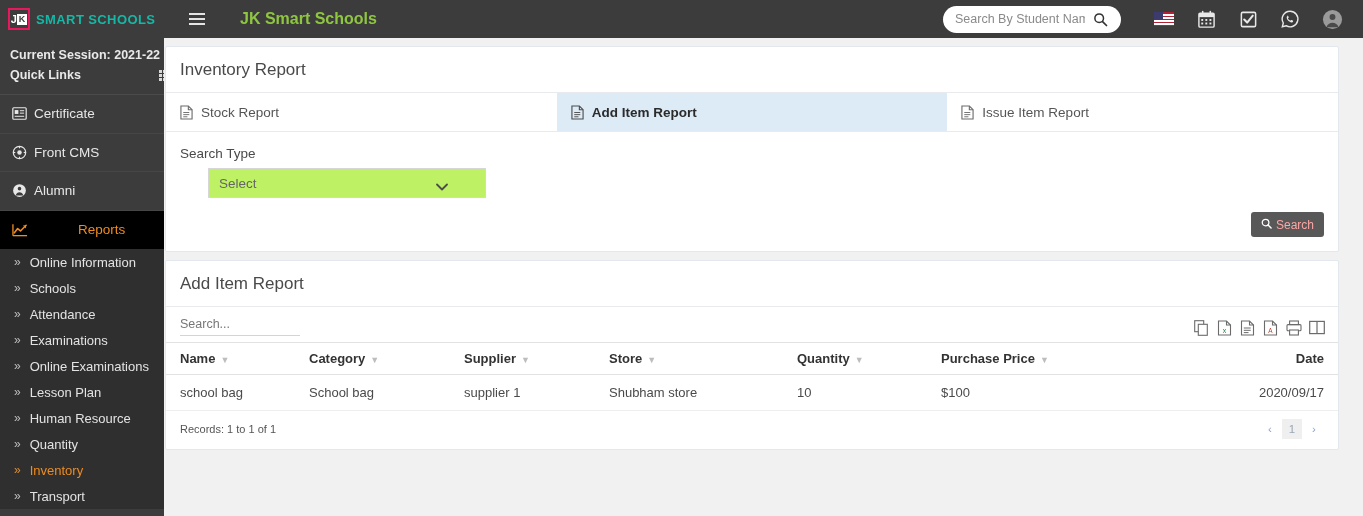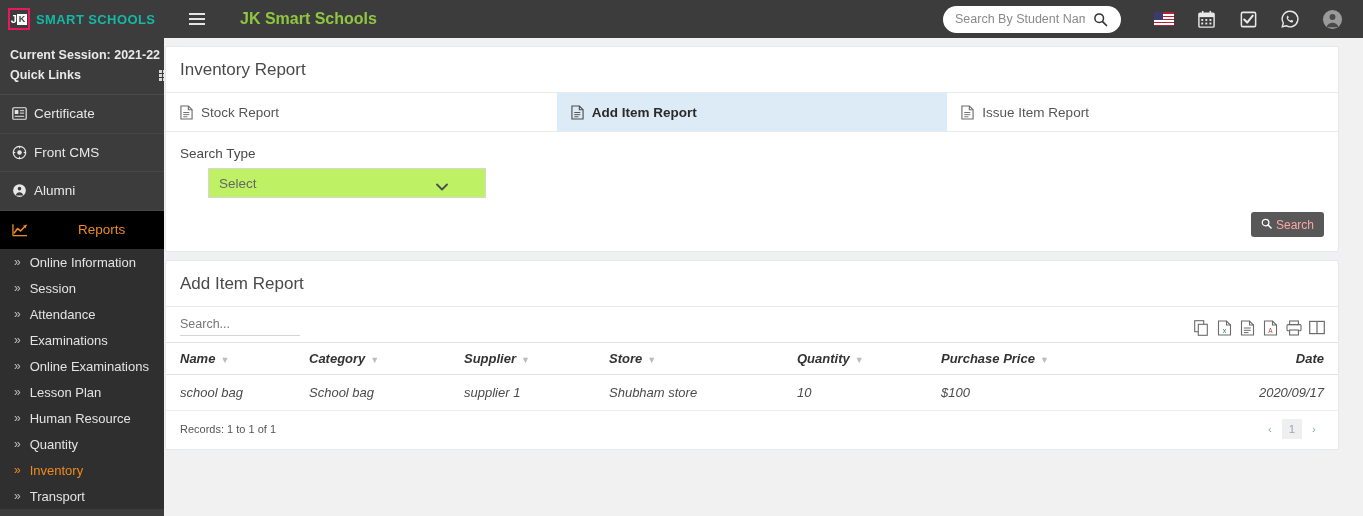--- a/index.html
+++ b/index.html
@@ -187,21 +187,21 @@
   .tsearch {
     border: 0; border-bottom: 1px solid #d4d4d4;
     outline: none; width: 120px; font-size: 12.5px;
     color: #701a75; font-family: "Liberation Sans", sans-serif;
     padding-bottom: 4px; background: transparent;
   }
   .tsearch::placeholder { color: #777; }
   .export-icons { display: flex; gap: 8px; align-items: center; }
   .exp { width: 15px; height: 16px; cursor: pointer; display: block; }
 
-  table { width: 100%; border-collapse: collapse; font-style: italic; }
+  table { width: 100%; border-collapse: collapse; }
   thead th {
     text-align: left; font-size: 13px; color: #333;
     font-weight: bold; padding: 8px 0 8px 0;
     border-bottom: 1px solid #e2e2e2; border-top: 1px solid #e2e2e2;
     white-space: nowrap;
   }
   thead th .sort { color: #bdbdbd; font-size: 9px; margin-left: 5px; }
   tbody td {
     font-size: 13px; color: #4a4a4a; padding: 10px 0 10px 0;
     border-bottom: 1px solid #eeeeee;
@@ -386,21 +386,21 @@
       <span class="caret">˅</span>
     </div>
 
     <div class="subnav">
       <div class="sub-item">
         <span class="chev">»</span>
         <span>Online Information</span>
       </div>
       <div class="sub-item">
         <span class="chev">»</span>
-        <span>Session</span>
+        <span>Schools</span>
       </div>
       <div class="sub-item">
         <span class="chev">»</span>
         <span>Attendance</span>
       </div>
       <div class="sub-item">
         <span class="chev">»</span>
         <span>Examinations</span>
       </div>
       <div class="sub-item">

